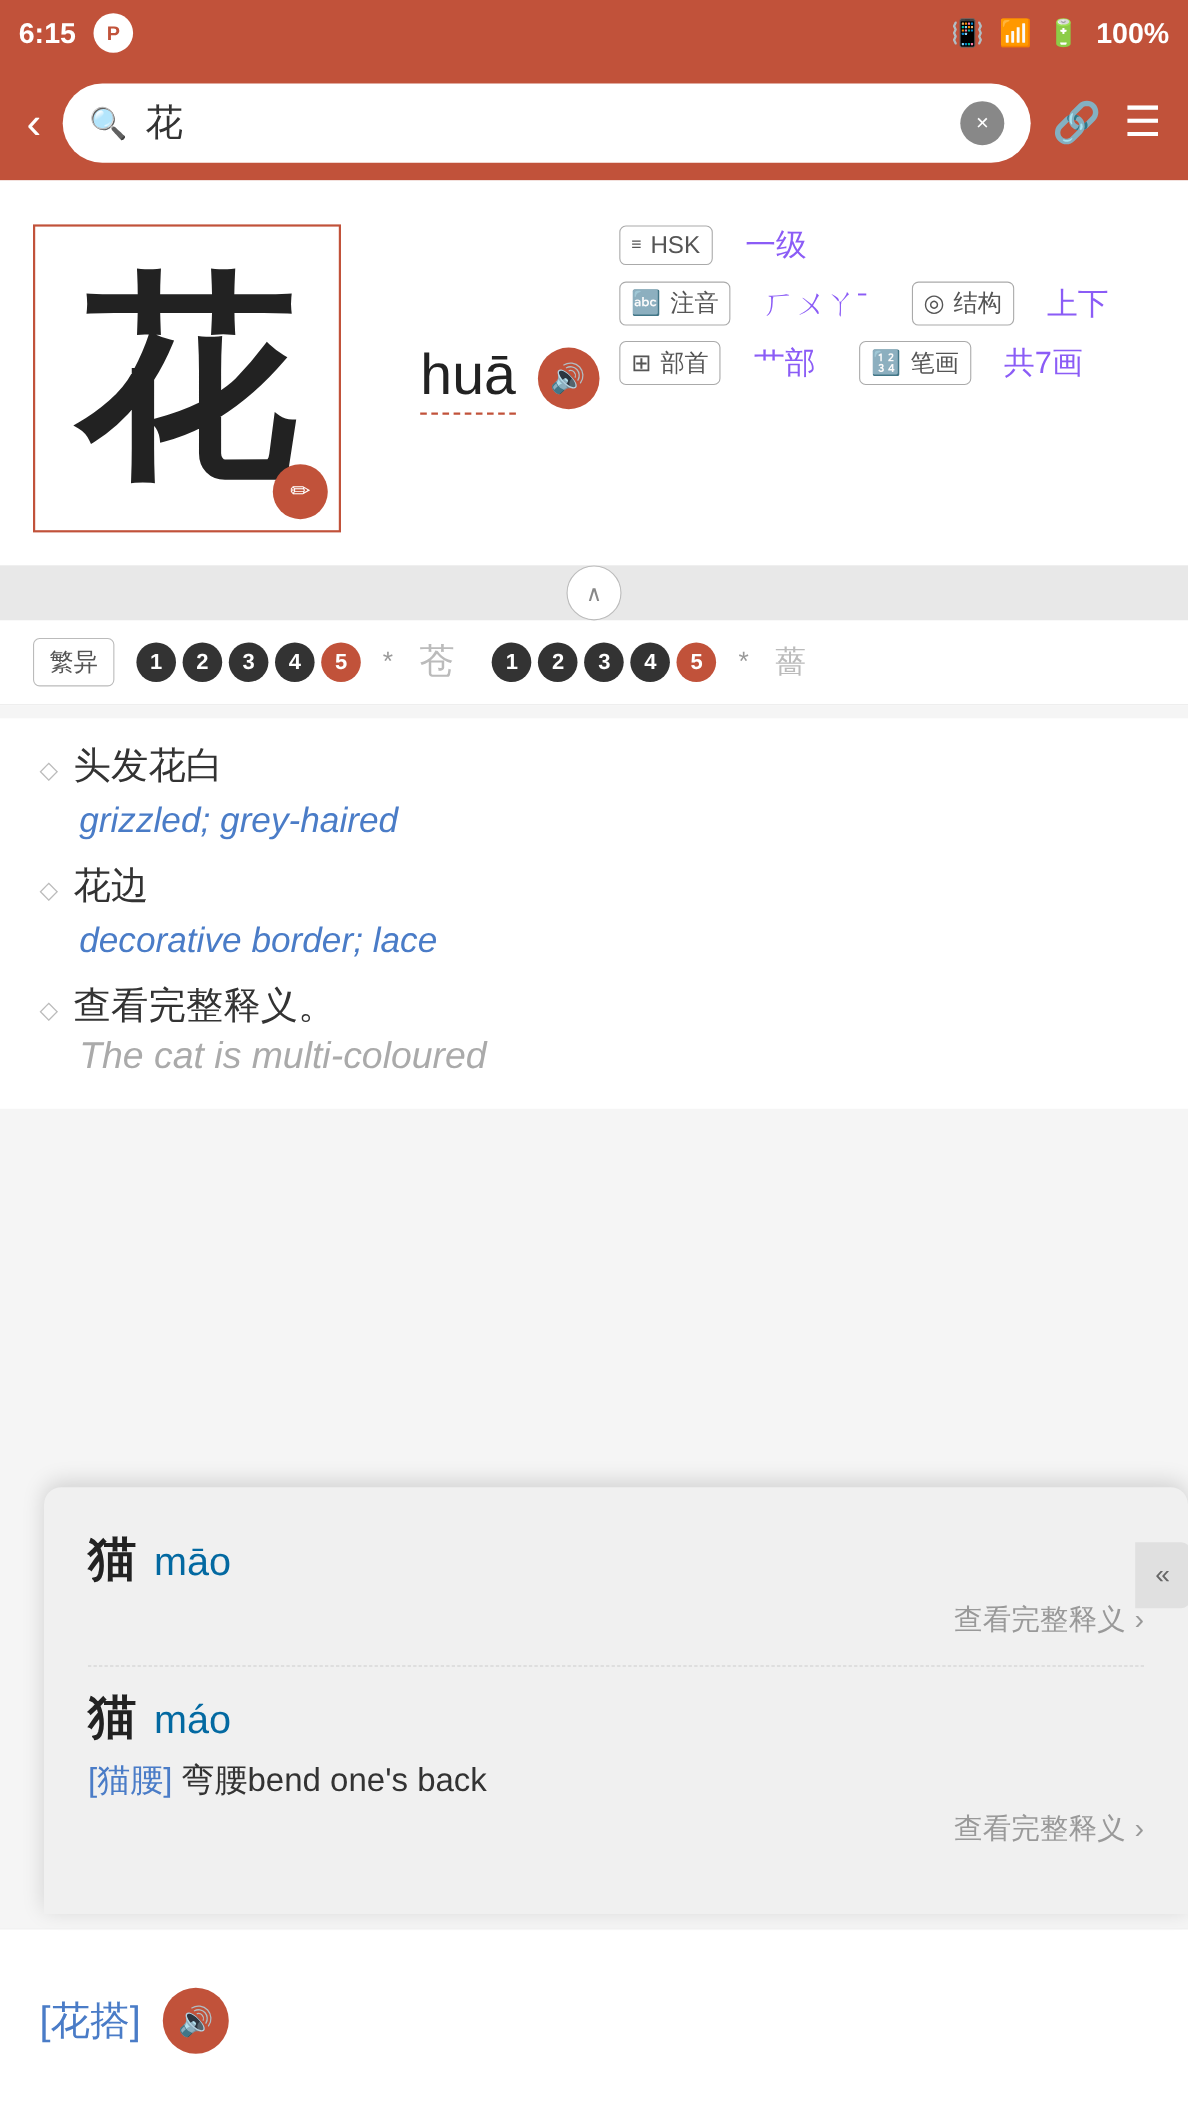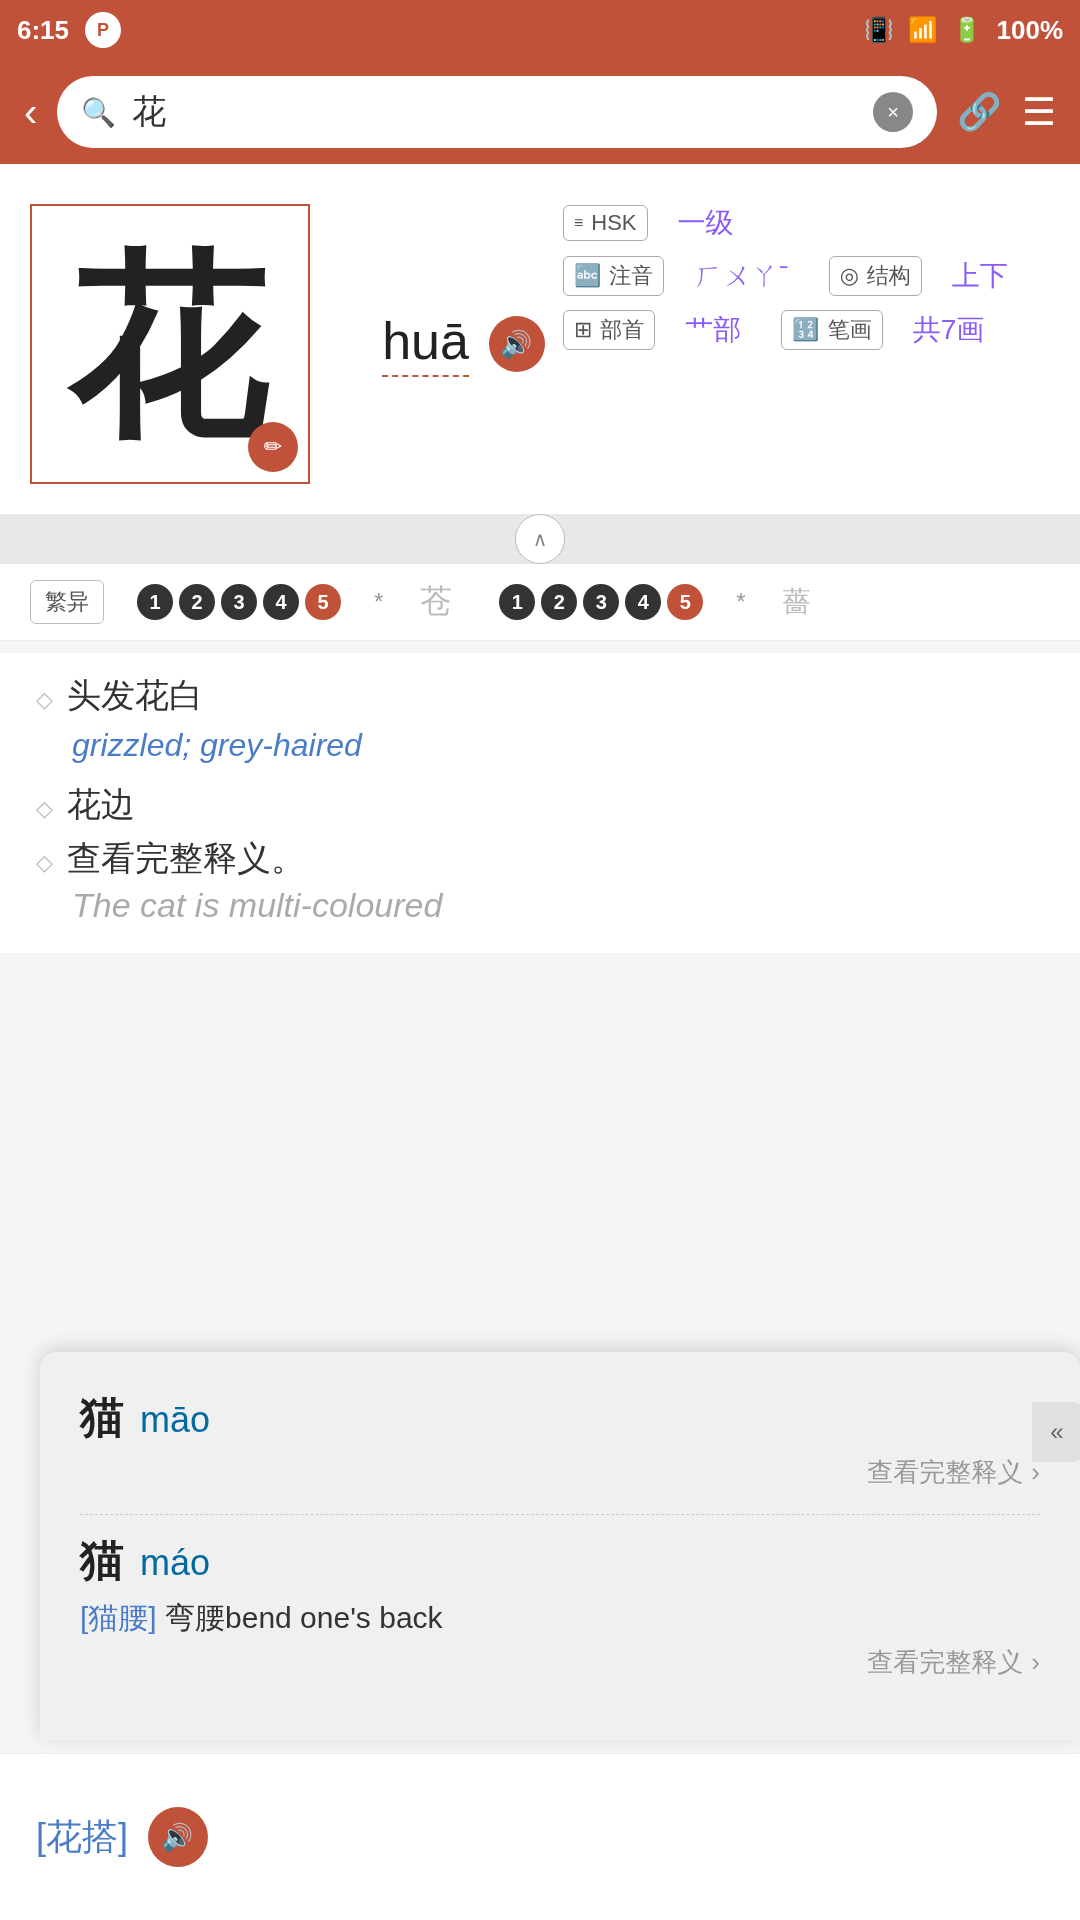--- a/index.html
+++ b/index.html
@@ -186,21 +186,21 @@
       font-size: 20px;
       cursor: pointer;
     }
 
     
     .variant-row {
       background: white;
       padding: 16px 30px;
       display: flex;
       align-items: center;
-      gap: 33px;
+      gap: 20px;
       border-bottom: 1px solid #eee;
     }
     .variant-label {
       border: 1.5px solid #bbb;
       border-radius: 6px;
       padding: 6px 14px;
       font-size: 22px;
       color: #555;
       white-space: nowrap;
     }
@@ -495,20 +495,21 @@
       <span class="chinese-phrase">头发花白</span>
     </div>
     <div class="english-trans">grizzled; grey-haired</div>
   </div>
 
   <div class="dict-entry">
     <div class="dict-row">
       <span class="diamond-empty">◇</span>
       <span class="chinese-phrase">花边</span>
     </div>
+    <div class="english-trans">decorative border; lace</div>
   </div>
 
   <div class="dict-entry">
     <div class="dict-row">
       <span class="diamond-empty">◇</span>
       <span class="chinese-phrase">查看完整释义。</span>
     </div>
     <div class="partial-sentence">The cat is multi-coloured</div>
   </div>
 </div>

